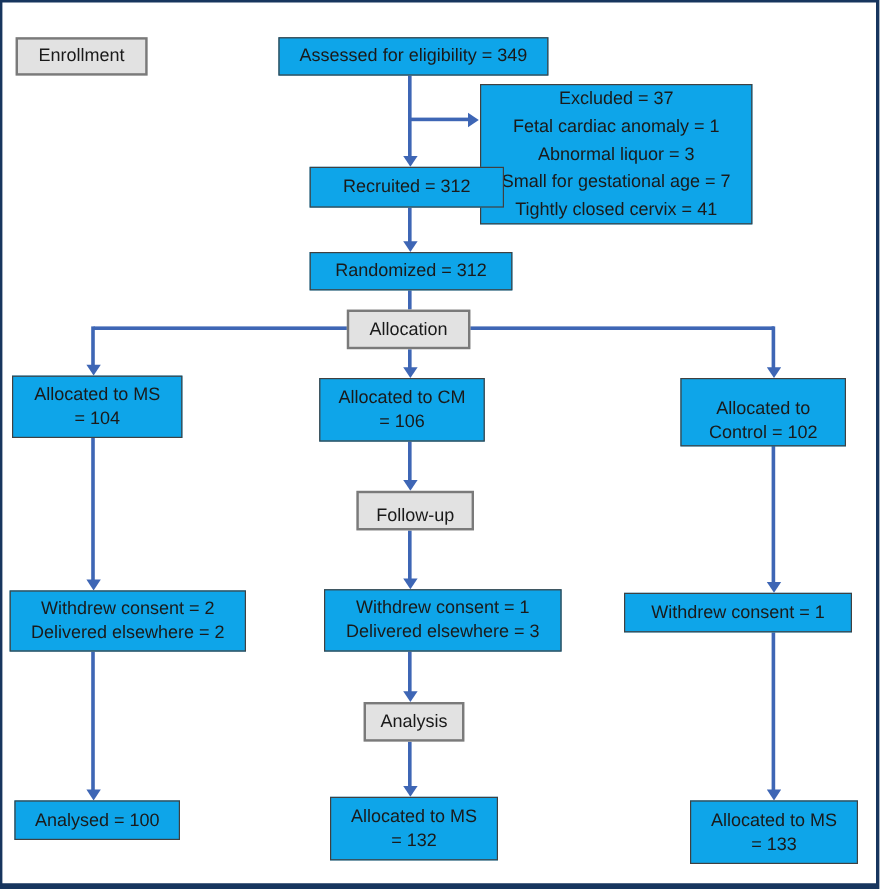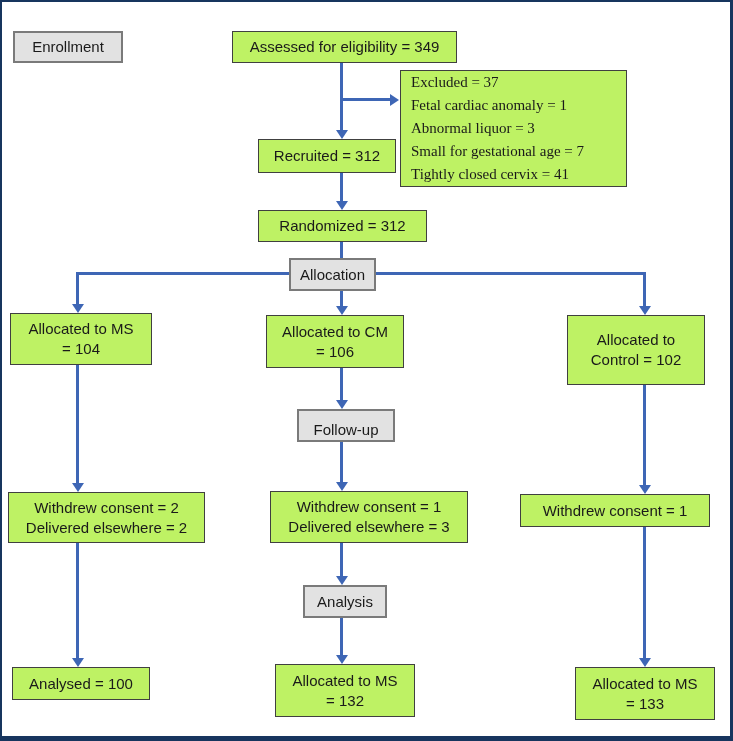--- a/index.html
+++ b/index.html
@@ -26,43 +26,42 @@
     position: absolute;
     inset: 0;
     border: 2px solid var(--frame-border);
     border-right-width: 3px;
     border-bottom-width: 5px;
     z-index: 5;
     pointer-events: none;
   }
   .box {
     position: absolute;
-    background: #bef264;
+    background: #0ea5e9;
     border: 1.5px solid var(--box-border);
     color: var(--text);
     font-size: 15px;
     line-height: 1.32;
     display: flex;
     flex-direction: column;
     align-items: center;
     justify-content: center;
     text-align: center;
     z-index: 3;
   }
   .box.stage {
     background: var(--stage-fill);
     border: 2px solid var(--stage-border);
   }
   .box.multiline-left {
-    align-items: flex-start;
+    align-items: center;
     justify-content: center;
     text-align: left;
     padding: 20px 10px;
     line-height: 23px;
-    font-family: Liberation Serif, serif;
   }
   .vline {
     position: absolute;
     width: 3px;
     background: var(--arrow-blue);
     z-index: 1;
   }
   .hline {
     position: absolute;
     height: 3px;
@@ -147,43 +146,43 @@
   </div>
 
   <div class="box multiline-left" style="left:400px; top:70px; width:227px; height:117px;">
     <div>Excluded = 37</div>
     <div>Fetal cardiac anomaly = 1</div>
     <div>Abnormal liquor = 3</div>
     <div>Small for gestational age = 7</div>
     <div>Tightly closed cervix = 41</div>
   </div>
 
-  <div class="box" style="left:258px; top:139px; width:138px; height:34px;">
+  <div class="box" style="left:258px; top:139px; width:162px; height:34px;">
     <div>Recruited = 312</div>
   </div>
 
   <div class="box" style="left:258px; top:210px; width:169px; height:32px;">
     <div>Randomized = 312</div>
   </div>
 
-  <div class="box stage" style="left:289px; top:258px; width:87px; height:33px;justify-content:center;">
+  <div class="box stage" style="left:289px; top:258px; width:103px; height:33px;justify-content:center;">
     <div>Allocation</div>
   </div>
 
   <div class="box" style="left:10px; top:313px; width:142px; height:52px;">
     <div>Allocated to MS</div>
     <div>= 104</div>
   </div>
 
   <div class="box" style="left:266px; top:315px; width:138px; height:53px;">
     <div>Allocated to CM</div>
     <div>= 106</div>
   </div>
 
-  <div class="box" style="left:567px; top:315px; width:138px; height:70px;">
+  <div class="box" style="left:567px; top:315px; width:138px; height:57px;justify-content:flex-end;">
     <div>Allocated to</div>
     <div>Control = 102</div>
   </div>
 
   <div class="box stage" style="left:297px; top:409px; width:98px; height:33px;justify-content:flex-end;">
     <div>Follow-up</div>
   </div>
 
   <div class="box" style="left:8px; top:492px; width:197px; height:51px;">
     <div>Withdrew consent = 2</div>

